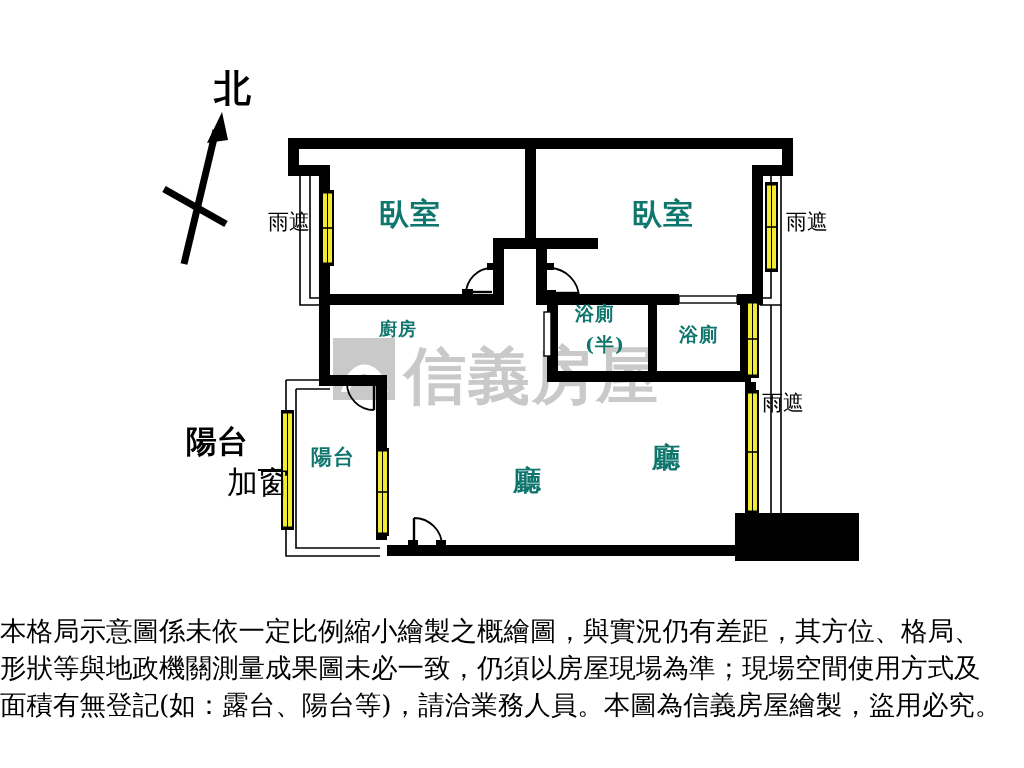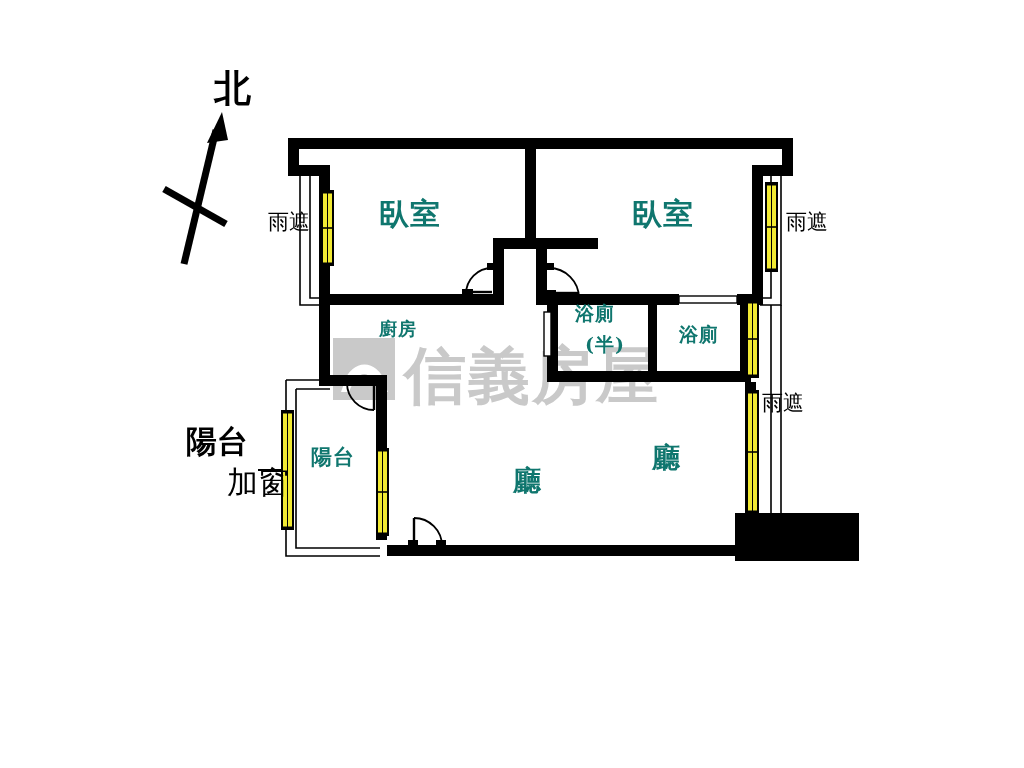--- a/index.html
+++ b/index.html
@@ -276,14 +276,19 @@
   <div class="annot-label lbl-rain-3">雨遮</div>
 
   <div class="annot-label lbl-balcony-win-1">陽台</div>
   <div class="annot-label lbl-balcony-win-2">加窗</div>
 
   <svg style="position:absolute;left:0;top:0;width:1024px;height:768px;pointer-events:none;">
     <line x1="258" y1="470" x2="283" y2="470" stroke="#000" stroke-width="2"></line>
   </svg>
 
 
+  <div id="disclaimer">
+    <p>本格局示意圖係未依一定比例縮小繪製之概繪圖，與實況仍有差距，其方位、格局、</p>
+    <p>形狀等與地政機關測量成果圖未必一致，仍須以房屋現場為準；現場空間使用方式及</p>
+    <p>面積有無登記(如：露台、陽台等)，請洽業務人員。本圖為信義房屋繪製，盜用必究。</p>
+  </div>
 
 </div>
 
 </body></html>

